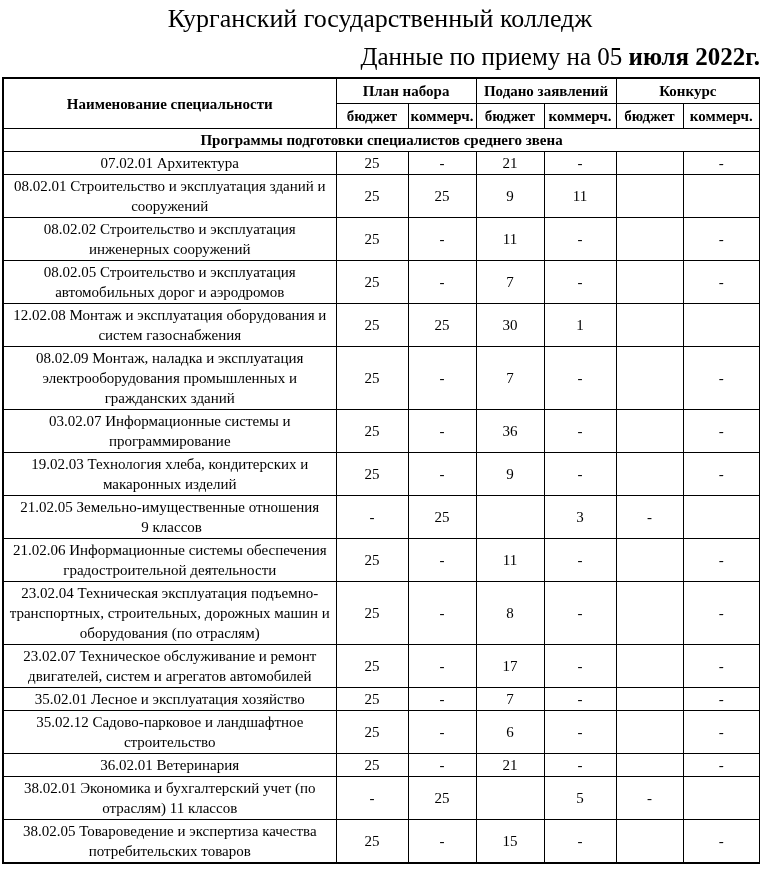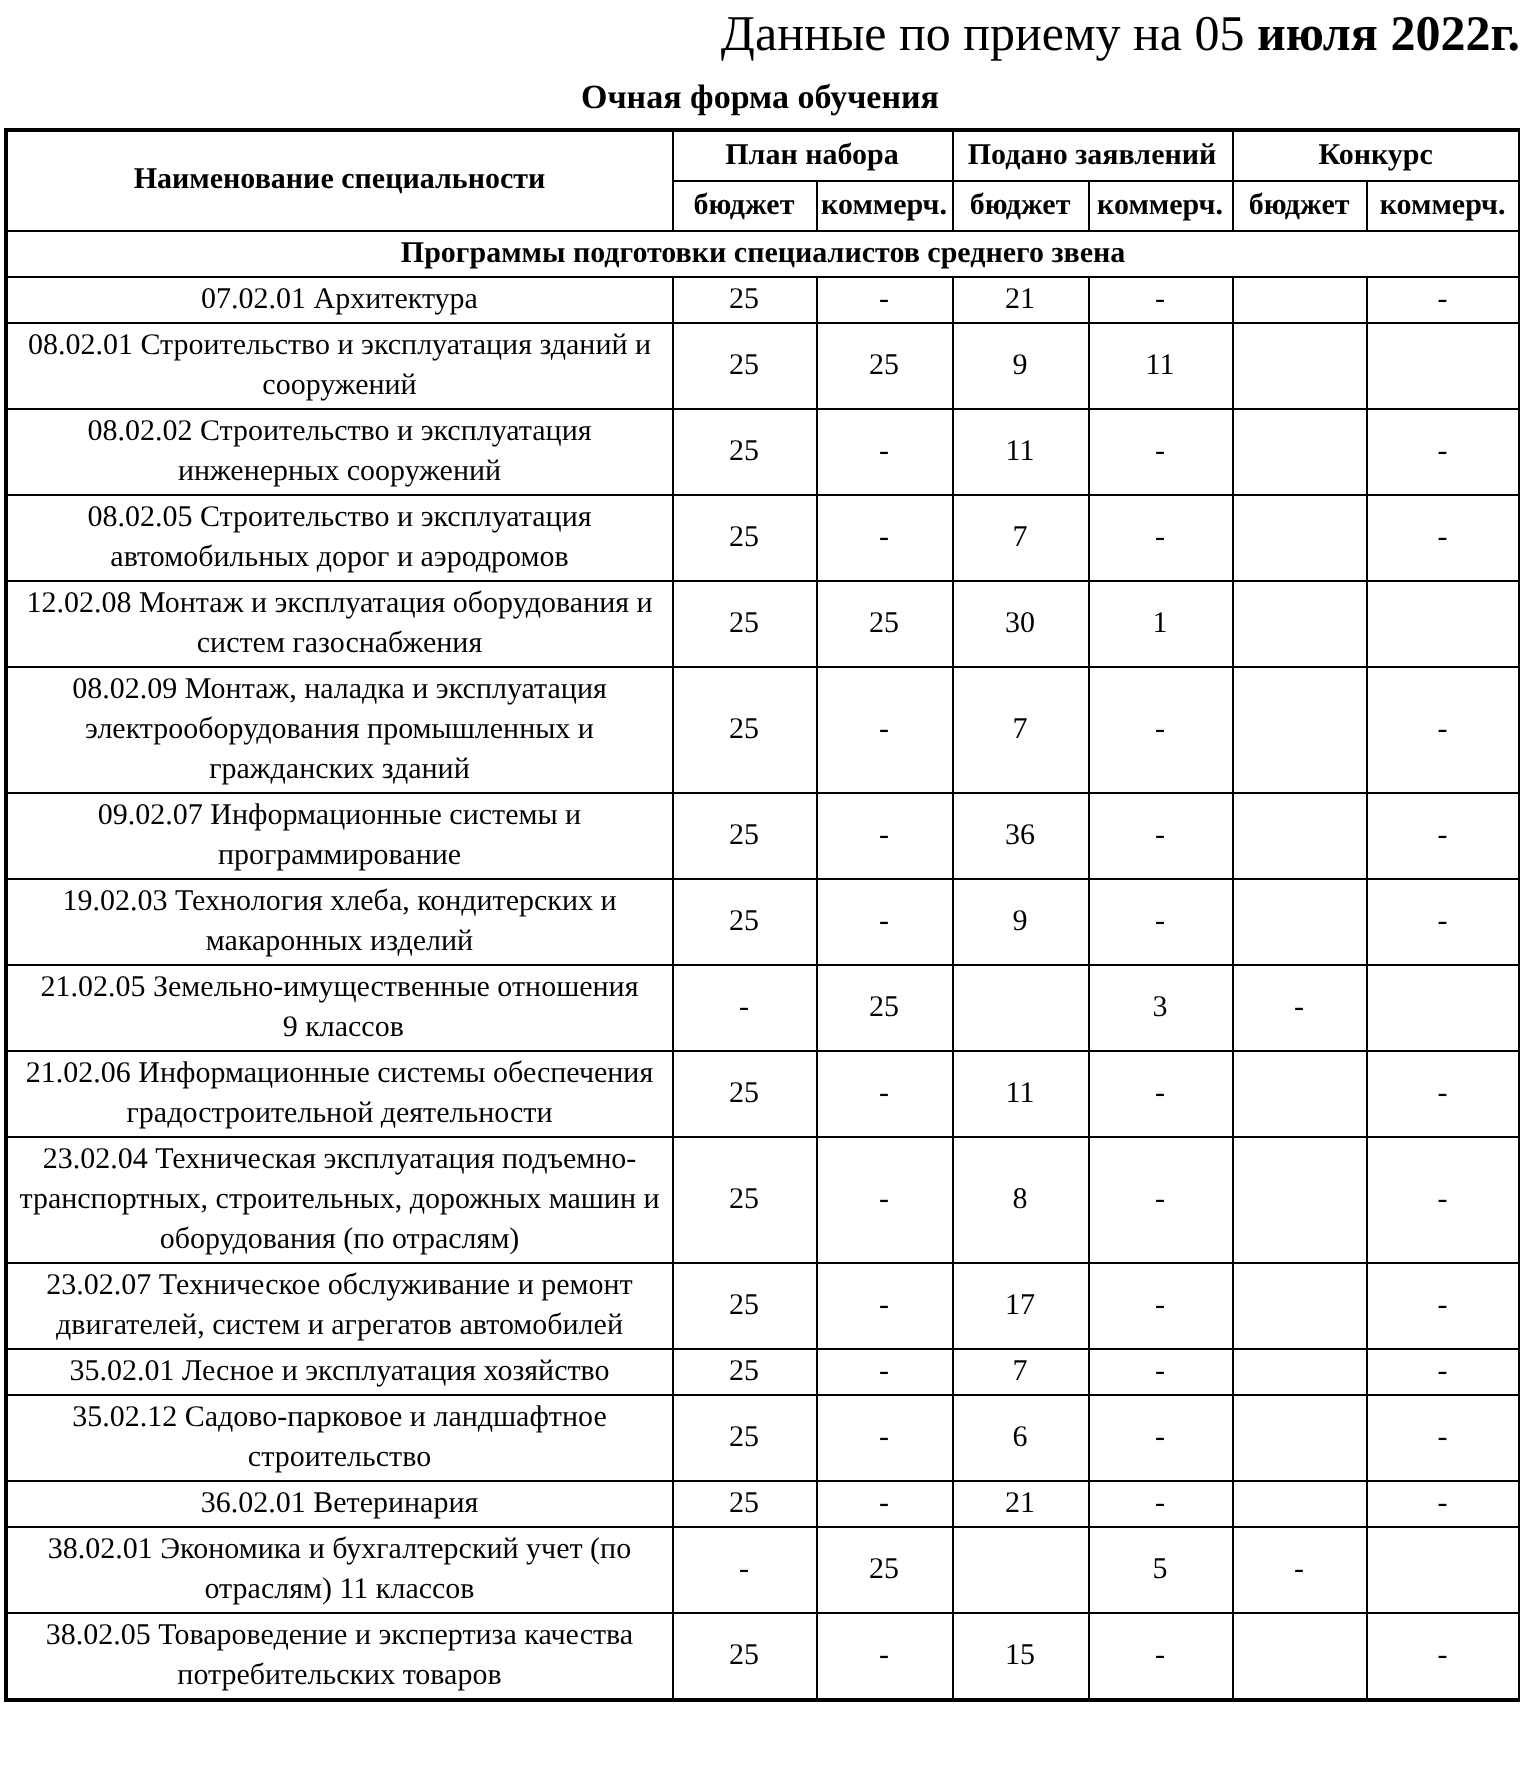--- a/index.html
+++ b/index.html
@@ -69,24 +69,24 @@
     padding-right: 2px;
     white-space: pre-wrap;
   }
   td.value-cell { text-align: center; }
 </style>
 </head>
 <body>
 
 <div class="page">
 
+  <div class="title-main">Курганский государственный колледж</div>
 
   <div class="title-sub"><span>Данные по приему на 05 </span><span class="bold-part">июля 2022г.</span></div>
 
-  <div class="title-form">Очная форма обучения</div>
 
   <table class="admissions">
     <colgroup>
       <col style="width:333px">
       <col style="width:72px">
       <col style="width:68px">
       <col style="width:68px">
       <col style="width:72px">
       <col style="width:67px">
       <col style="width:77px">
@@ -159,21 +159,21 @@
         <tr>
     <td class="name-cell">08.02.09 Монтаж, наладка и эксплуатация электрооборудования промышленных и гражданских зданий</td>
     <td class="value-cell">25</td>
     <td class="value-cell">-</td>
     <td class="value-cell">7</td>
     <td class="value-cell">-</td>
     <td class="value-cell"></td>
     <td class="value-cell">-</td>
   </tr>
         <tr>
-    <td class="name-cell">09.02.07 Информационные системы и программирование</td>
+    <td class="name-cell">03.02.07 Информационные системы и программирование</td>
     <td class="value-cell">25</td>
     <td class="value-cell">-</td>
     <td class="value-cell">36</td>
     <td class="value-cell">-</td>
     <td class="value-cell"></td>
     <td class="value-cell">-</td>
   </tr>
         <tr>
     <td class="name-cell">19.02.03 Технология хлеба, кондитерских и макаронных изделий</td>
     <td class="value-cell">25</td>

